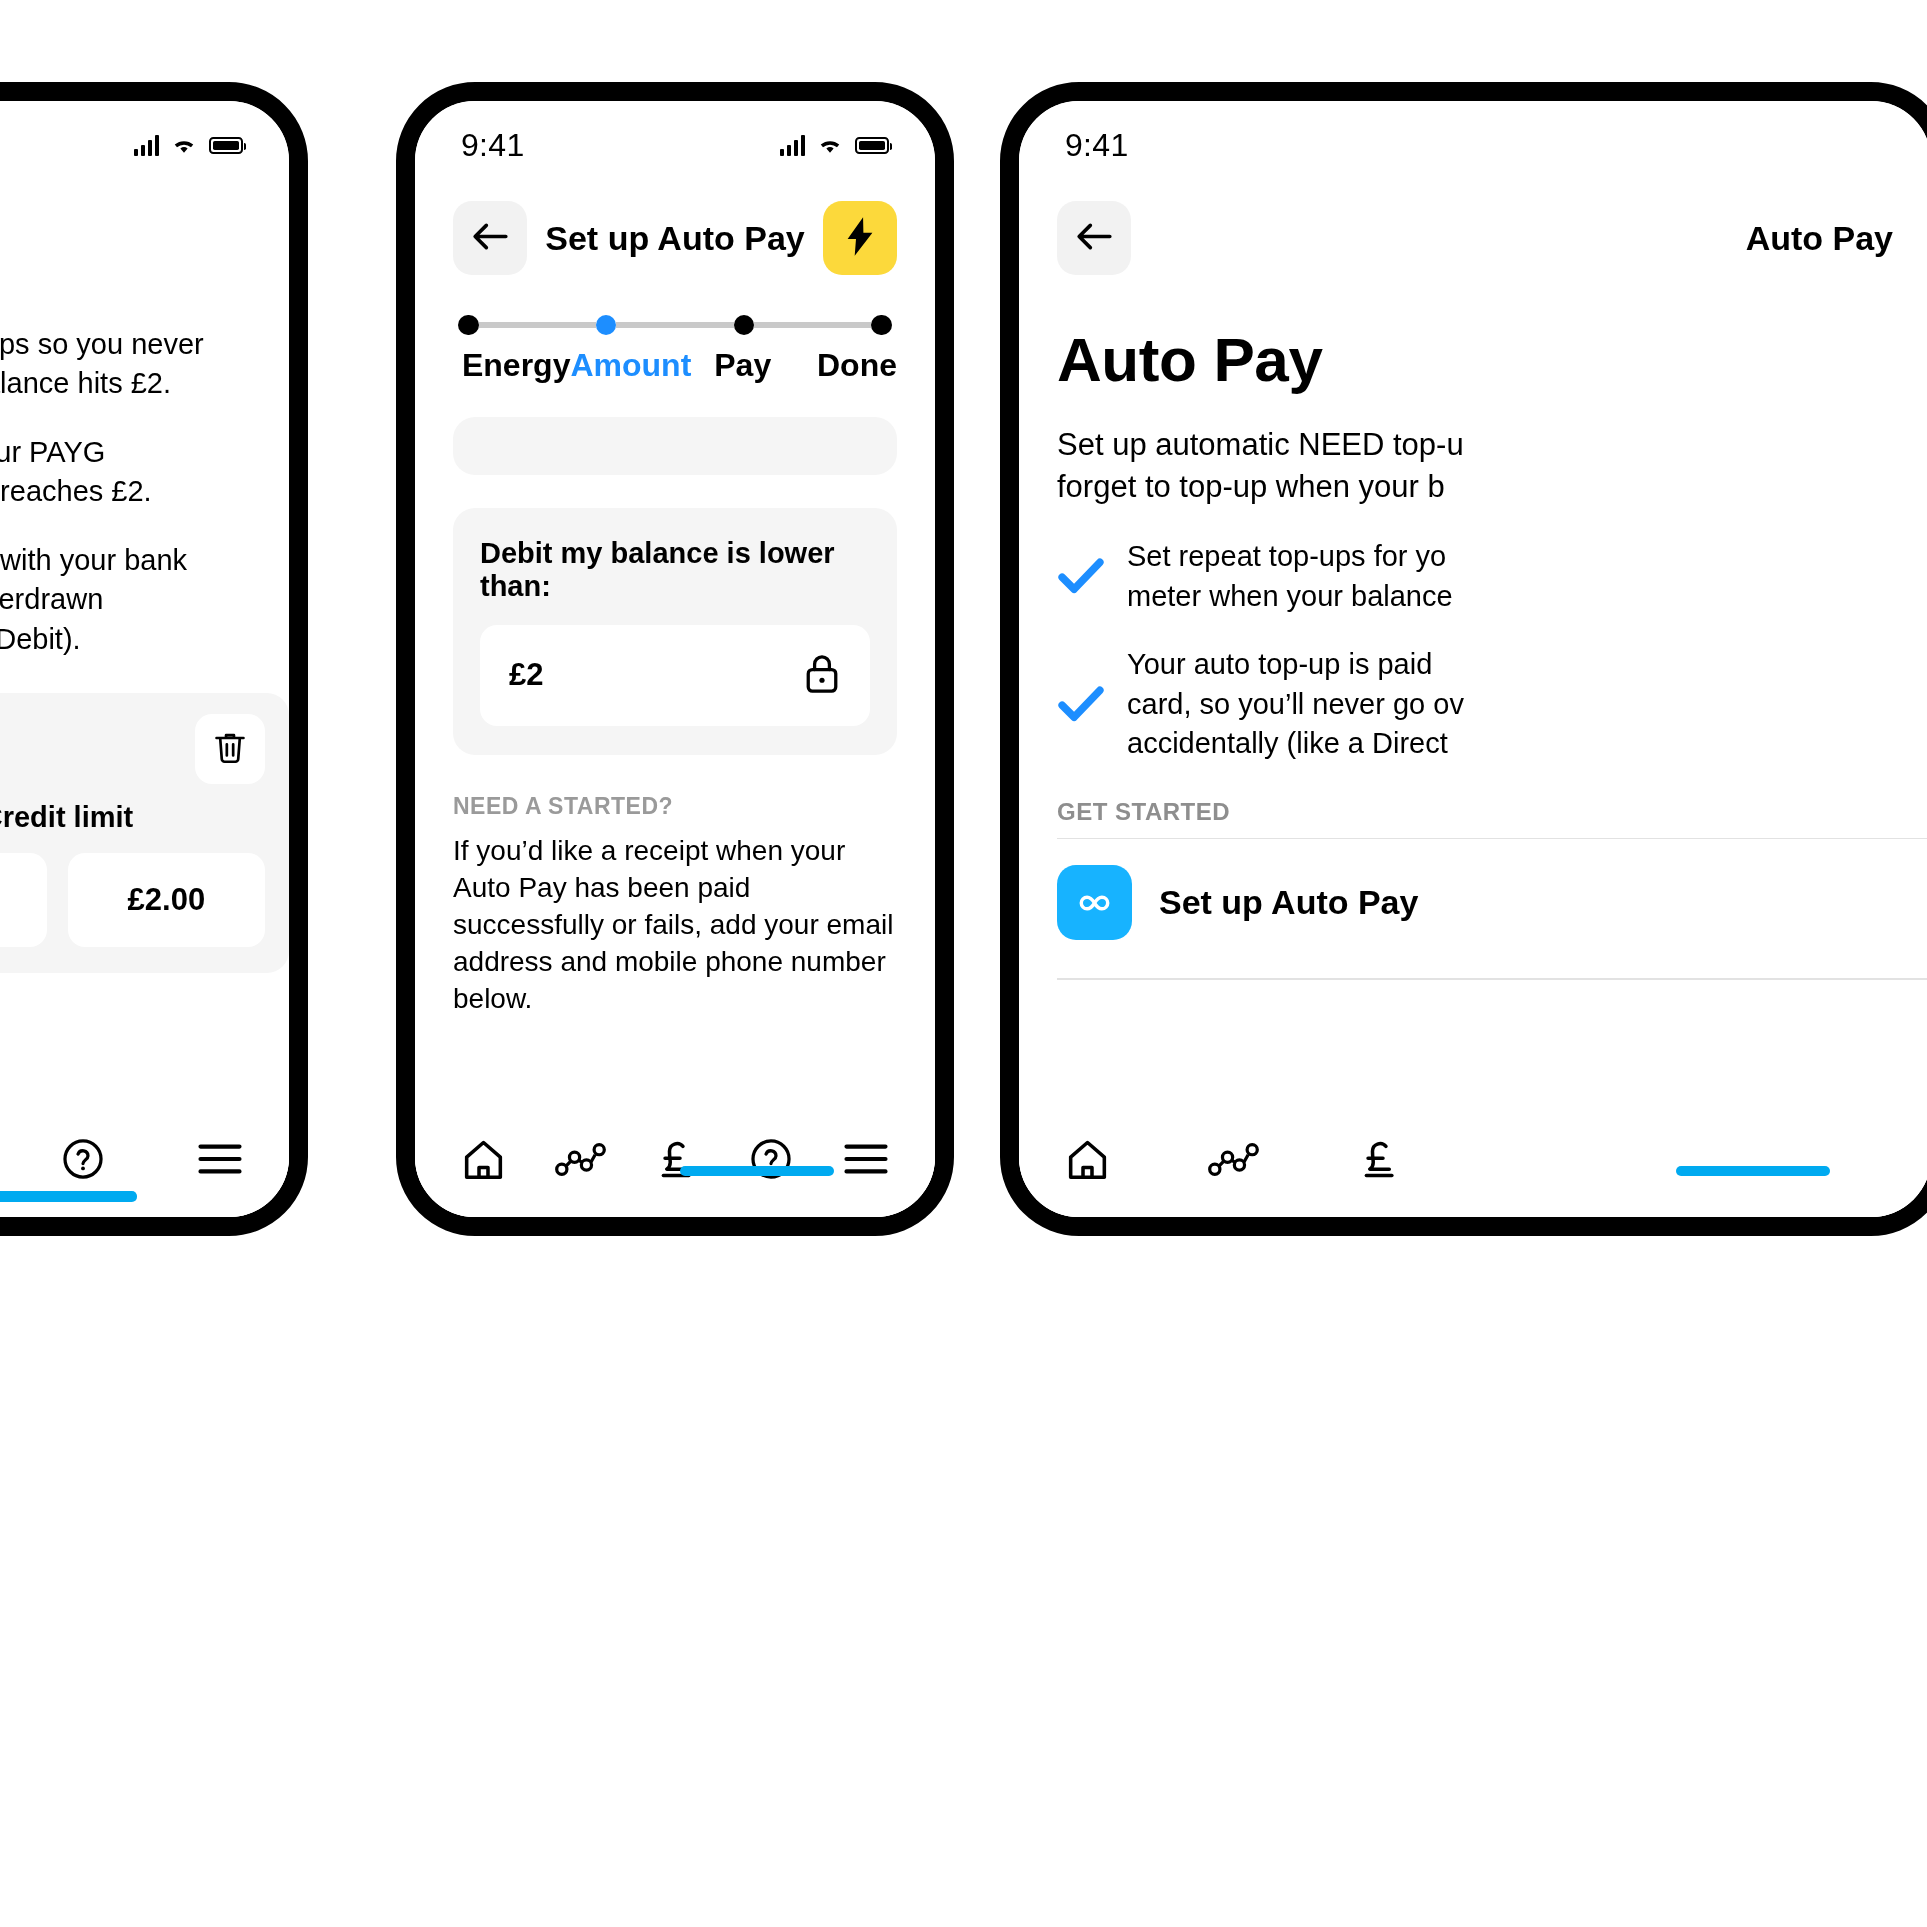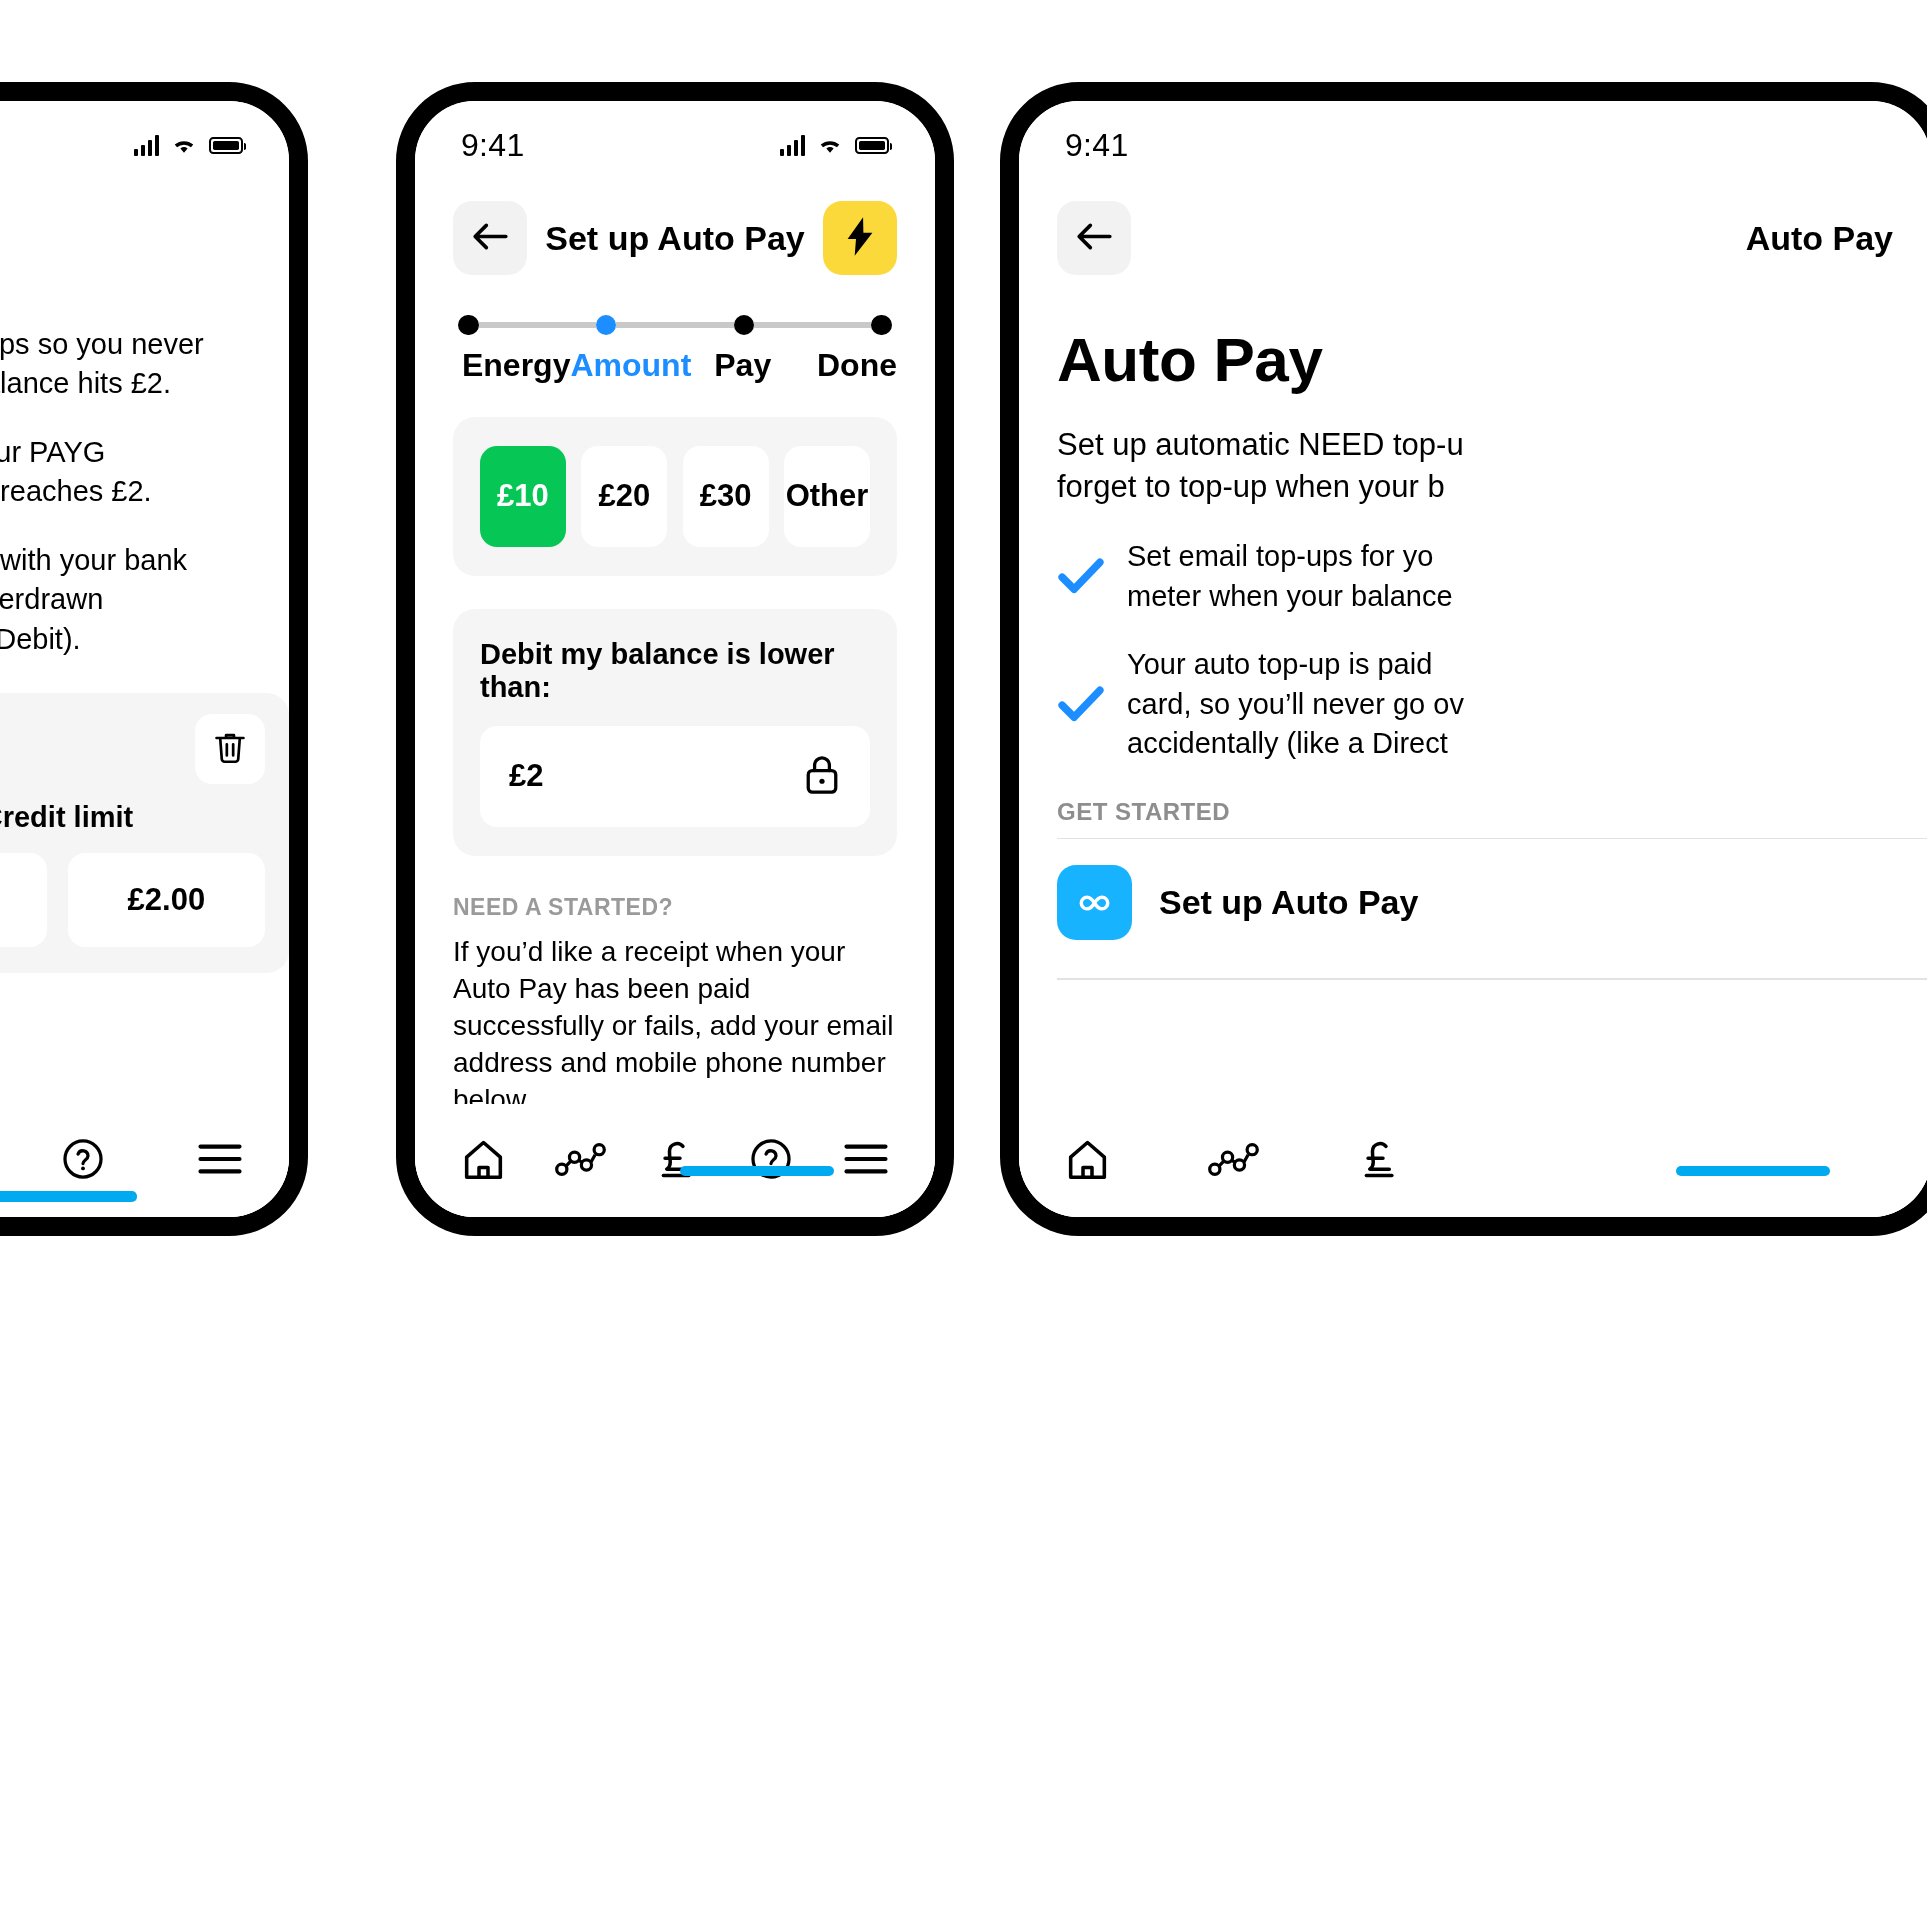--- a/index.html
+++ b/index.html
@@ -310,26 +310,20 @@
           </div>
           <div class="step-labels">
             <span class="sl-0">Energy</span>
             <span class="sl-1 active">Amount</span>
             <span class="sl-2">Pay</span>
             <span class="sl-3">Done</span>
           </div>
         </div>
 
         <div class="card">
-          <div class="amount-row">
-            <button class="amt sel">£10</button>
-            <button class="amt">£20</button>
-            <button class="amt">£30</button>
-            <button class="amt">Other</button>
-          </div>
         </div>
 
         <div class="card">
           <div class="card-title">Debit my balance is lower than:</div>
           <div class="bal-field">
             <span class="bal-val">£2</span>
             <span>
               <svg width="38" height="43" viewBox="0 0 22 25" fill="none" stroke="#000" stroke-width="1.9" stroke-linejoin="round">
                 <rect x="3" y="10.2" width="16" height="12.6" rx="2.4"></rect>
                 <path d="M6.7 10.2V7.1a4.3 4.3 0 018.6 0v3.1" stroke-linecap="round"></path>
@@ -420,21 +414,21 @@
           <span>forget to top-up when your b</span>
         </p>
 
         <div class="bullet">
           <span class="tick">
             <svg width="48" height="38" viewBox="0 0 28 22" fill="none" stroke="#1d8eff" stroke-width="4.4" stroke-linecap="round" stroke-linejoin="round">
               <path d="M3 12.3l7 7L25 3.6"></path>
             </svg>
           </span>
           <p>
-            <span>Set email top-ups for yo</span><br>
+            <span>Set repeat top-ups for yo</span><br>
             <span>meter when your balance</span>
           </p>
         </div>
 
         <div class="bullet">
           <span class="tick">
             <svg width="48" height="38" viewBox="0 0 28 22" fill="none" stroke="#1d8eff" stroke-width="4.4" stroke-linecap="round" stroke-linejoin="round">
               <path d="M3 12.3l7 7L25 3.6"></path>
             </svg>
           </span>

